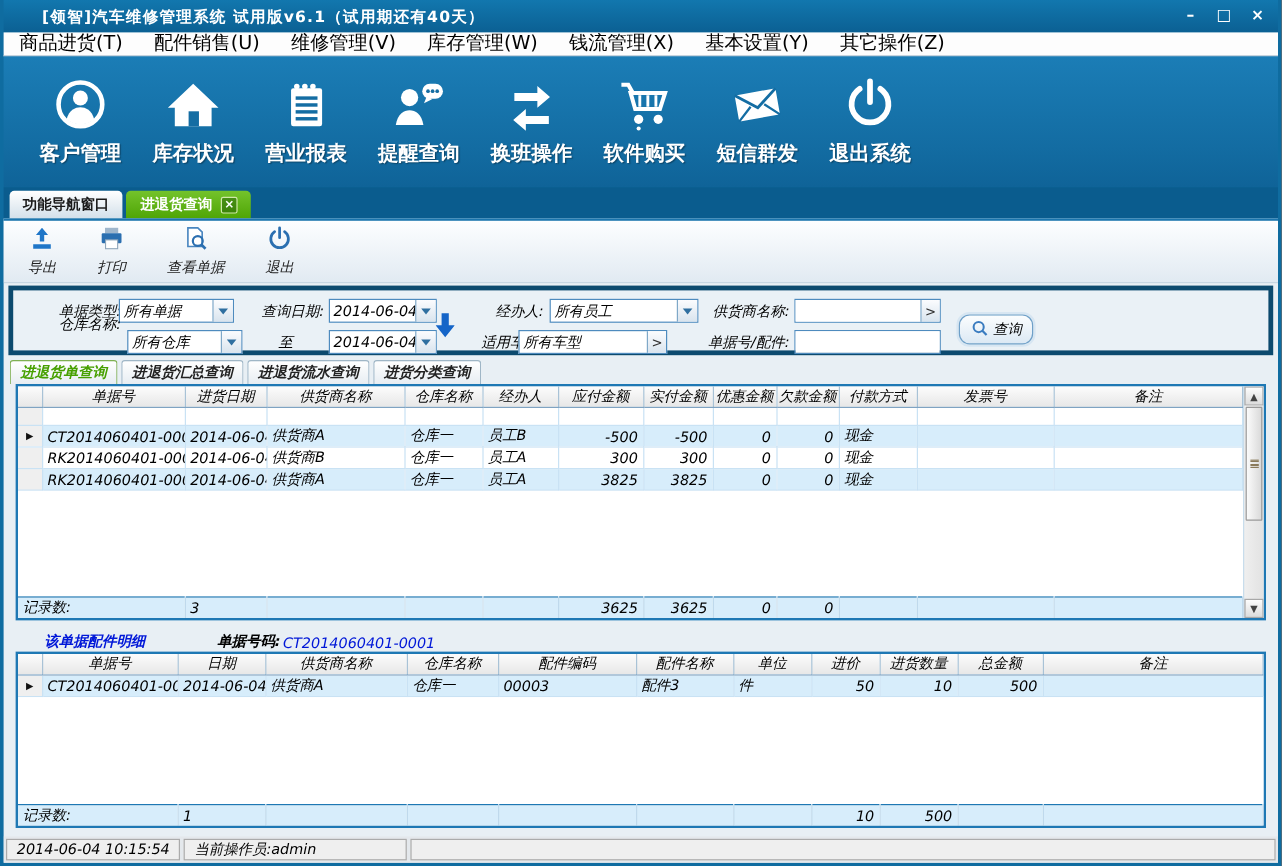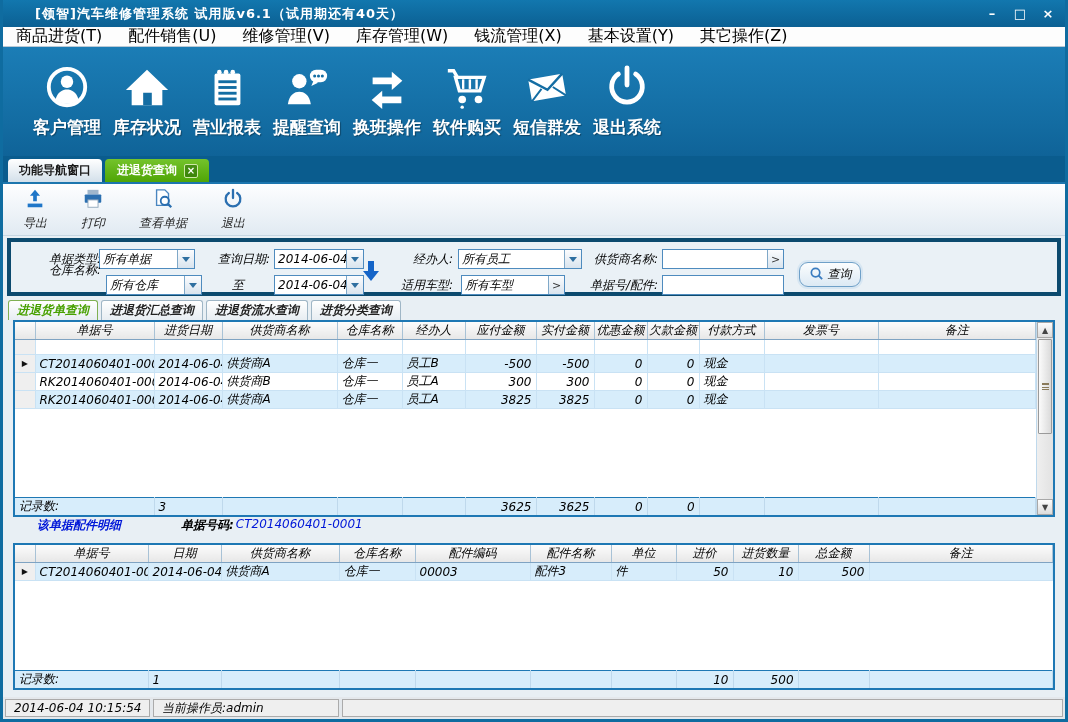--- a/index.html
+++ b/index.html
@@ -15,21 +15,21 @@
     background:linear-gradient(#1277AE,#0B6093);gap:27px;}
   .titlebar .title{margin-left:32px;font-weight:bold;font-size:13px;letter-spacing:1px;}
   .wincontrols{margin-left:auto;display:flex;gap:6px;margin-right:6px;}
   .winbtn{width:22px;height:18px;display:flex;align-items:center;justify-content:center;
     color:#fff;font-size:13px;font-weight:bold;cursor:default;}
   
   .menubar{height:20px;background:#FDFDFD;display:flex;align-items:center;border-bottom:1px solid #B9C9D6;}
   .menuitem{padding:0 13px;height:100%;display:flex;align-items:center;font-size:16px;}
   
   .toolbar{height:109px;background:linear-gradient(#1B7DB6,#136CA2 70%,#0F6398);
-    display:flex;align-items:center;padding-left:24px;gap:0;}
+    display:flex;align-items:center;padding-left:24px;gap:14px;}
   .toolbtn{width:80px;display:flex;flex-direction:column;align-items:center;gap:6px;color:#fff;}
   .toolbtn .icon{height:46px;display:flex;align-items:center;justify-content:center;}
   .toolbtn .lbl{font-size:17px;font-weight:bold;white-space:nowrap;text-shadow:1px 1px 1px rgba(0,0,0,.35);}
   
   .tabstrip{height:26px;background:#0A5C8E;display:flex;align-items:flex-end;padding-left:5px;gap:3px;}
   .tab{height:23px;display:flex;align-items:center;gap:7px;padding:0 11px;
     font-weight:bold;font-size:12px;border-radius:4px 4px 0 0;}
   .tab.inactive{background:linear-gradient(#FFFFFF,#D3E0EA);color:#1A1A1A;}
   .tab.active{background:linear-gradient(#74C32B,#4FA506);color:#fff;padding-left:12px;}
   .tabclose{width:14px;height:14px;background:rgba(10,60,0,.35);border:1px solid #CFE8A8;
@@ -80,21 +80,21 @@
   
   .vscroll{width:17px;background:#E9E9E9;display:flex;flex-direction:column;border-left:1px solid #BFD9EC;}
   .sbtn{height:16px;background:linear-gradient(#FDFDFD,#DCDCDC);border:1px solid #A8A8A8;
     display:flex;align-items:center;justify-content:center;font-size:8px;color:#444;}
   .track{flex:1;background:linear-gradient(90deg,#EFEFEF,#E2E2E2);display:flex;flex-direction:column;}
   .thumb{height:95px;margin:1px;background:linear-gradient(90deg,#FBFBFB,#DADADA);border:1px solid #9A9A9A;border-radius:1px;
     display:flex;align-items:center;justify-content:center;}
   .grip{width:7px;height:7px;border-top:1px solid #8A7A5A;border-bottom:1px solid #8A7A5A;
     background:repeating-linear-gradient(#8A7A5A 0 1px,transparent 1px 3px);}
   
-  .sectionbar{height:26px;display:flex;align-items:flex-start;padding-left:34px;font-size:12px;}
+  .sectionbar{height:26px;display:flex;align-items:flex-end;padding-left:34px;font-size:12px;}
   .sec-title{font-weight:bold;color:#0017D8;}
   .sec-doclabel{margin-left:60px;font-weight:bold;color:#000;}
   .sec-docno{color:#0017D8;margin-left:2px;}
   
   .statusbar{height:22px;margin-top:auto;background:#E4E8EC;display:flex;gap:3px;padding:2px 2px;}
   .spanel{background:#EFEFEF;border:1px solid #ABABAB;display:flex;align-items:center;padding:0 8px;
     font-size:12px;white-space:nowrap;overflow:hidden;}
   .slink{color:#0026E0;text-decoration:underline;margin-left:28px;}
 </style>
 </head>
@@ -306,21 +306,21 @@
           </span>
       </div>
       <span class="flabel" style="left:195px;top:33px;width:64px;text-align:center;">至</span>
       <div class="combo" style="left:263px;top:33px;width:90px;">
         <span class="val">2014-06-04</span>
         <span class="dropbtn">
             <span class="tri"></span>
           </span>
       </div>
       <span class="flabel" style="left:362px;top:33px;width:80px;">适用车型:</span>
-      <div class="combo" style="left:450px;top:33px;width:104px;">
+      <div class="combo" style="left:421px;top:33px;width:124px;">
         <span class="val">所有车型</span>
         <span class="gobtn">&gt;</span>
       </div>
       <span class="flabel" style="left:552px;top:33px;width:95px;">单据号/配件:</span>
       <div class="tinput" style="left:651px;top:33px;width:122px;">
         <input value="" style="">
       </div>
 
       <span class="bigarrow">
         <svg width="16" height="22" viewBox="0 0 16 22">

